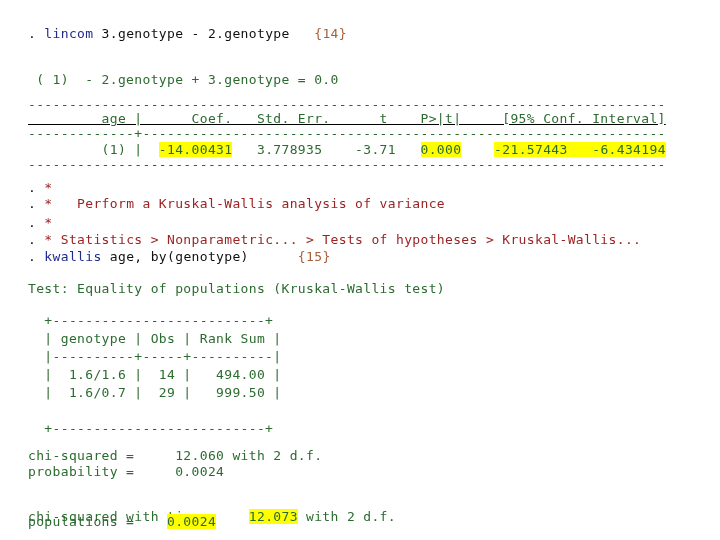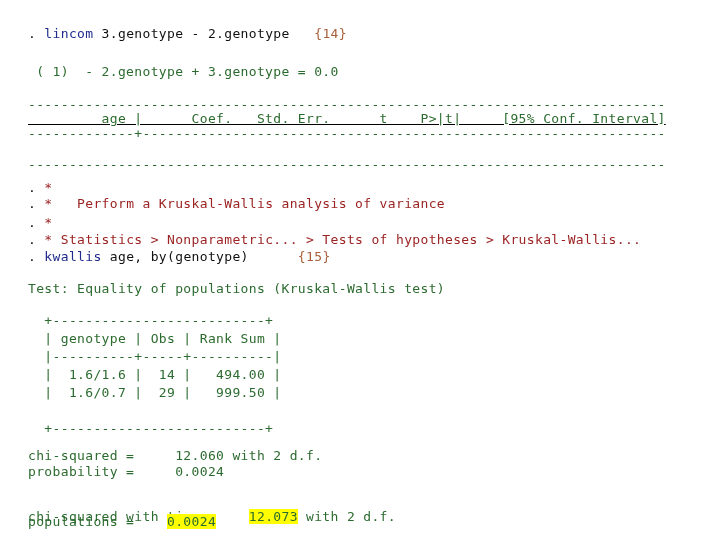--- a/index.html
+++ b/index.html
@@ -37,24 +37,25 @@
   .note   { color: #a8603a; }
   .green  { color: #2c6b2f; }
   .red    { color: #9b2323; }
   .hl     { background: #ffff00; }
 </style>
 </head>
 <body>
 
 <div id="console">
     <div class="line" style="top: 26px;"><span class="dark">. </span><span class="cmd">lincom</span><span class="dark"> 3.genotype - 2.genotype</span><span class="note">   {14}</span></div>
-    <div class="line" style="top: 64px;"><span class="green"> ( 1)  - 2.genotype + 3.genotype = 0.0</span></div>
+    <div class="line" style="top: 72px;"><span class="green"> ( 1)  - 2.genotype + 3.genotype = 0.0</span></div>
     <div class="line" style="top: 97px;"><span class="green">------------------------------------------------------------------------------</span></div>
     <div class="line" style="top: 111px; text-decoration: underline;"><span class="green">         age |      Coef.   Std. Err.      t    P&gt;|t|     [95% Conf. Interval]</span></div>
     <div class="line" style="top: 126px;"><span class="green">-------------+----------------------------------------------------------------</span></div>
+    <div class="line" style="top: 142px;"><span class="green">         (1) |  </span><span class="green hl">-14.00431</span><span class="green">   3.778935    -3.71   </span><span class="green hl">0.000</span><span class="green">    </span><span class="green hl">-21.57443   -6.434194</span></div>
     <div class="line" style="top: 157px;"><span class="green">------------------------------------------------------------------------------</span></div>
     <div class="line" style="top: 180px;"><span class="dark">. </span><span class="red">*</span></div>
     <div class="line" style="top: 196px;"><span class="dark">. </span><span class="red">*   Perform a Kruskal-Wallis analysis of variance</span></div>
     <div class="line" style="top: 215px;"><span class="dark">. </span><span class="red">*</span></div>
     <div class="line" style="top: 232px;"><span class="dark">. </span><span class="red">* Statistics &gt; Nonparametric... &gt; Tests of hypotheses &gt; Kruskal-Wallis...</span></div>
     <div class="line" style="top: 249px;"><span class="dark">. </span><span class="cmd">kwallis</span><span class="dark"> age, by(genotype)</span><span class="note">      {15}</span></div>
     <div class="line" style="top: 281px;"><span class="green">Test: Equality of populations (Kruskal-Wallis test)</span></div>
     <div class="line" style="top: 313px;"><span class="green">  +--------------------------+</span></div>
     <div class="line" style="top: 331px;"><span class="green">  | genotype | Obs | Rank Sum |</span></div>
     <div class="line" style="top: 349px;"><span class="green">  |----------+-----+----------|</span></div>

